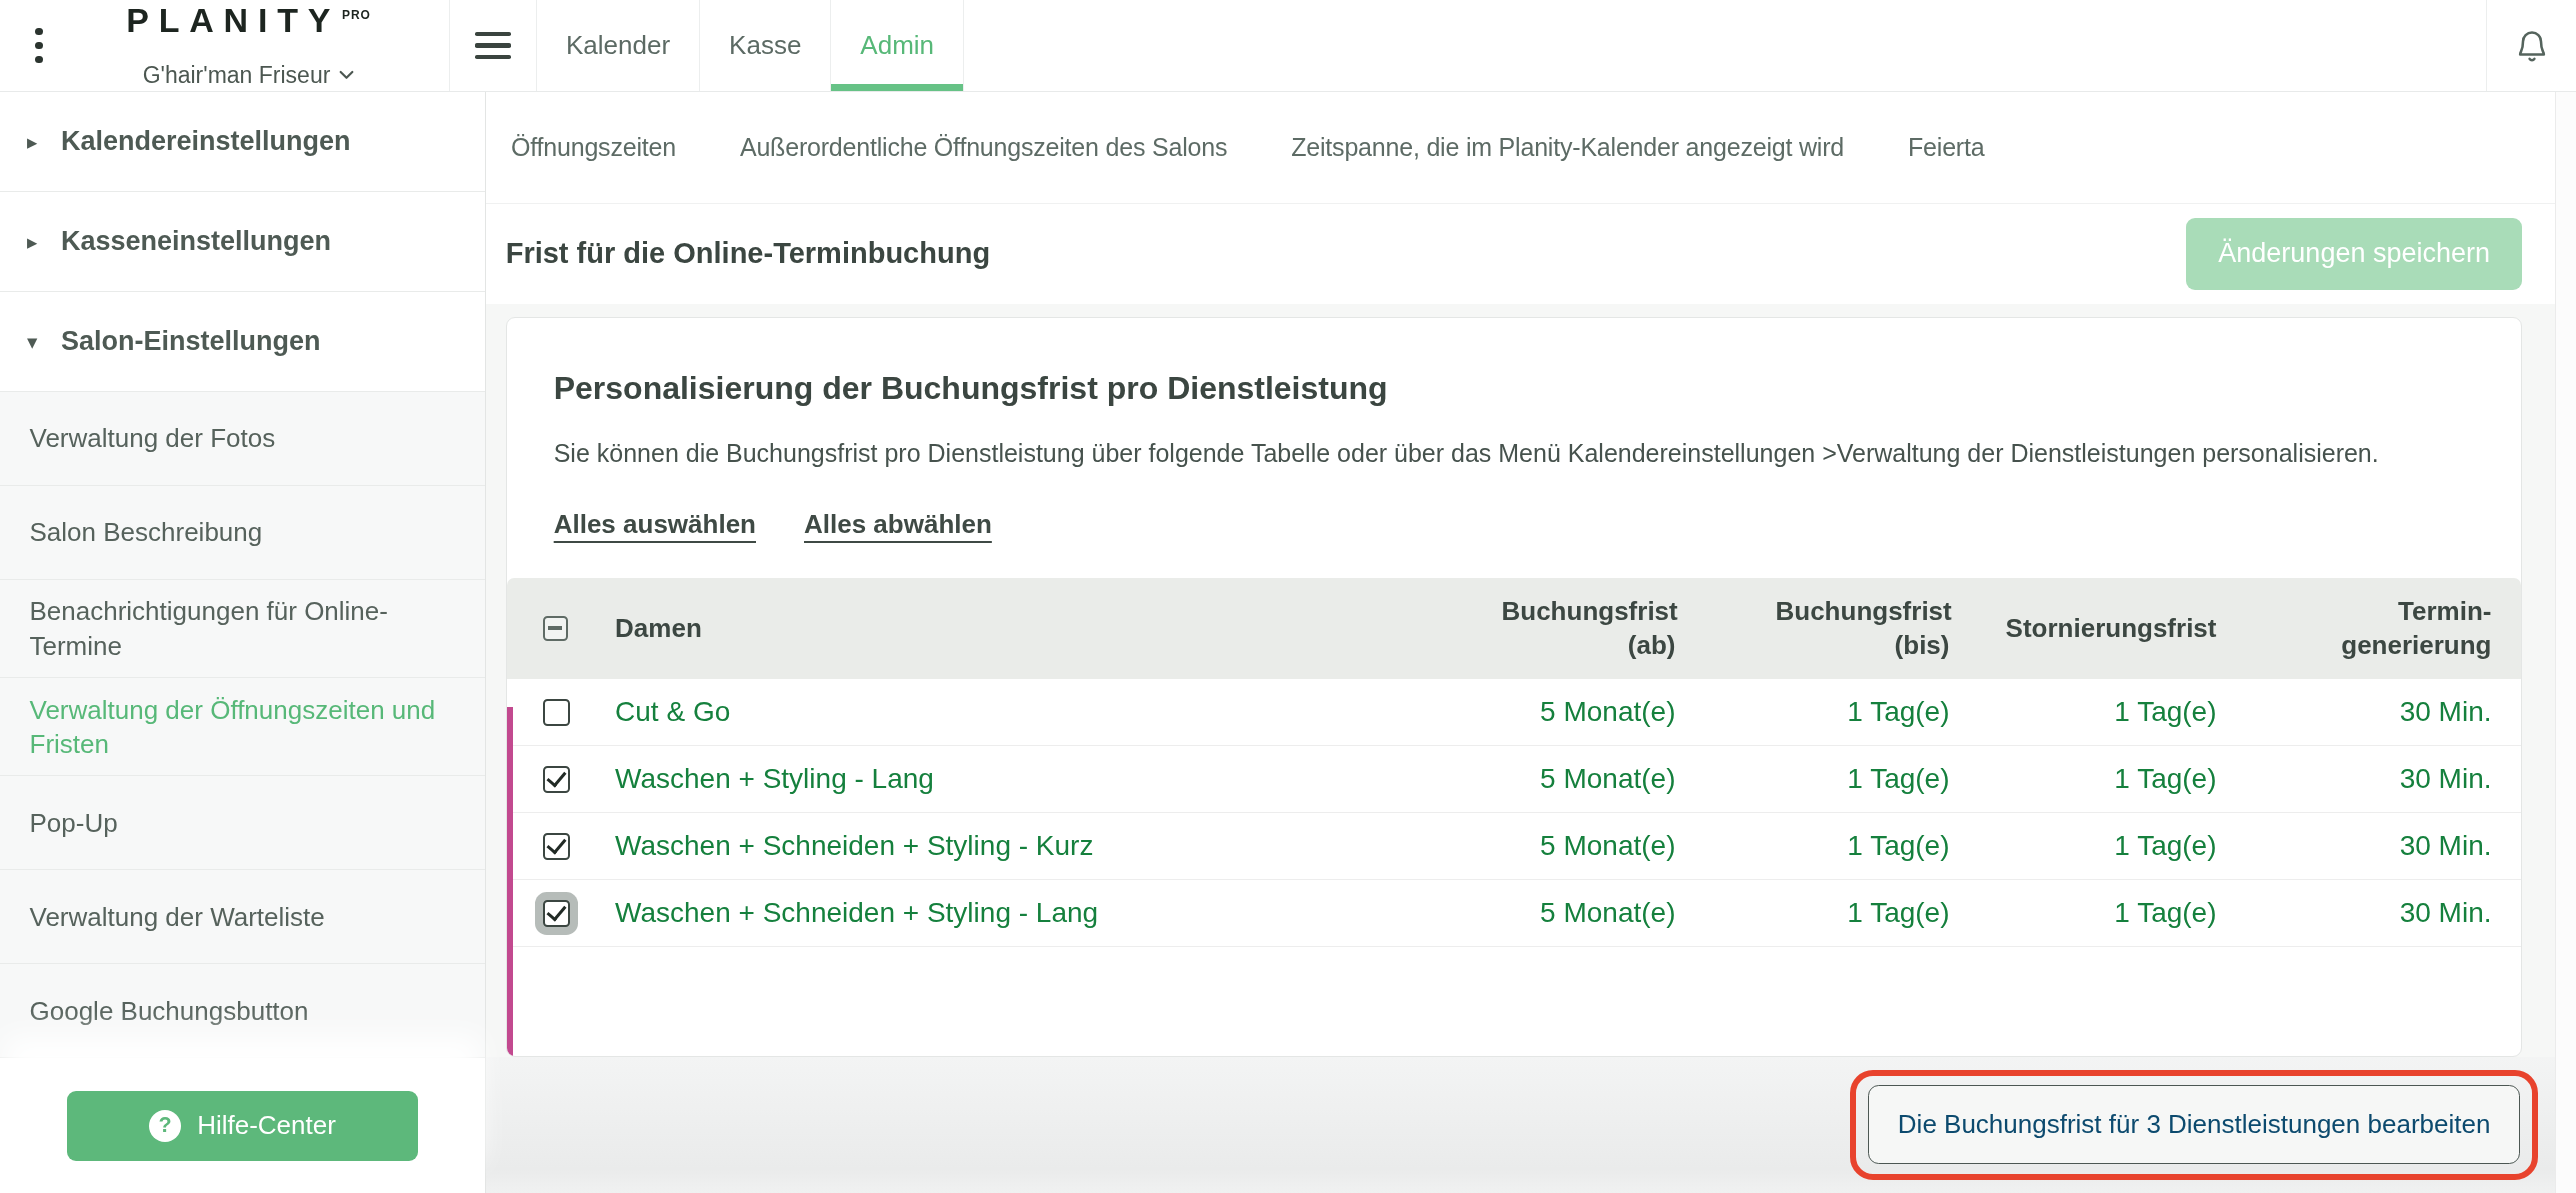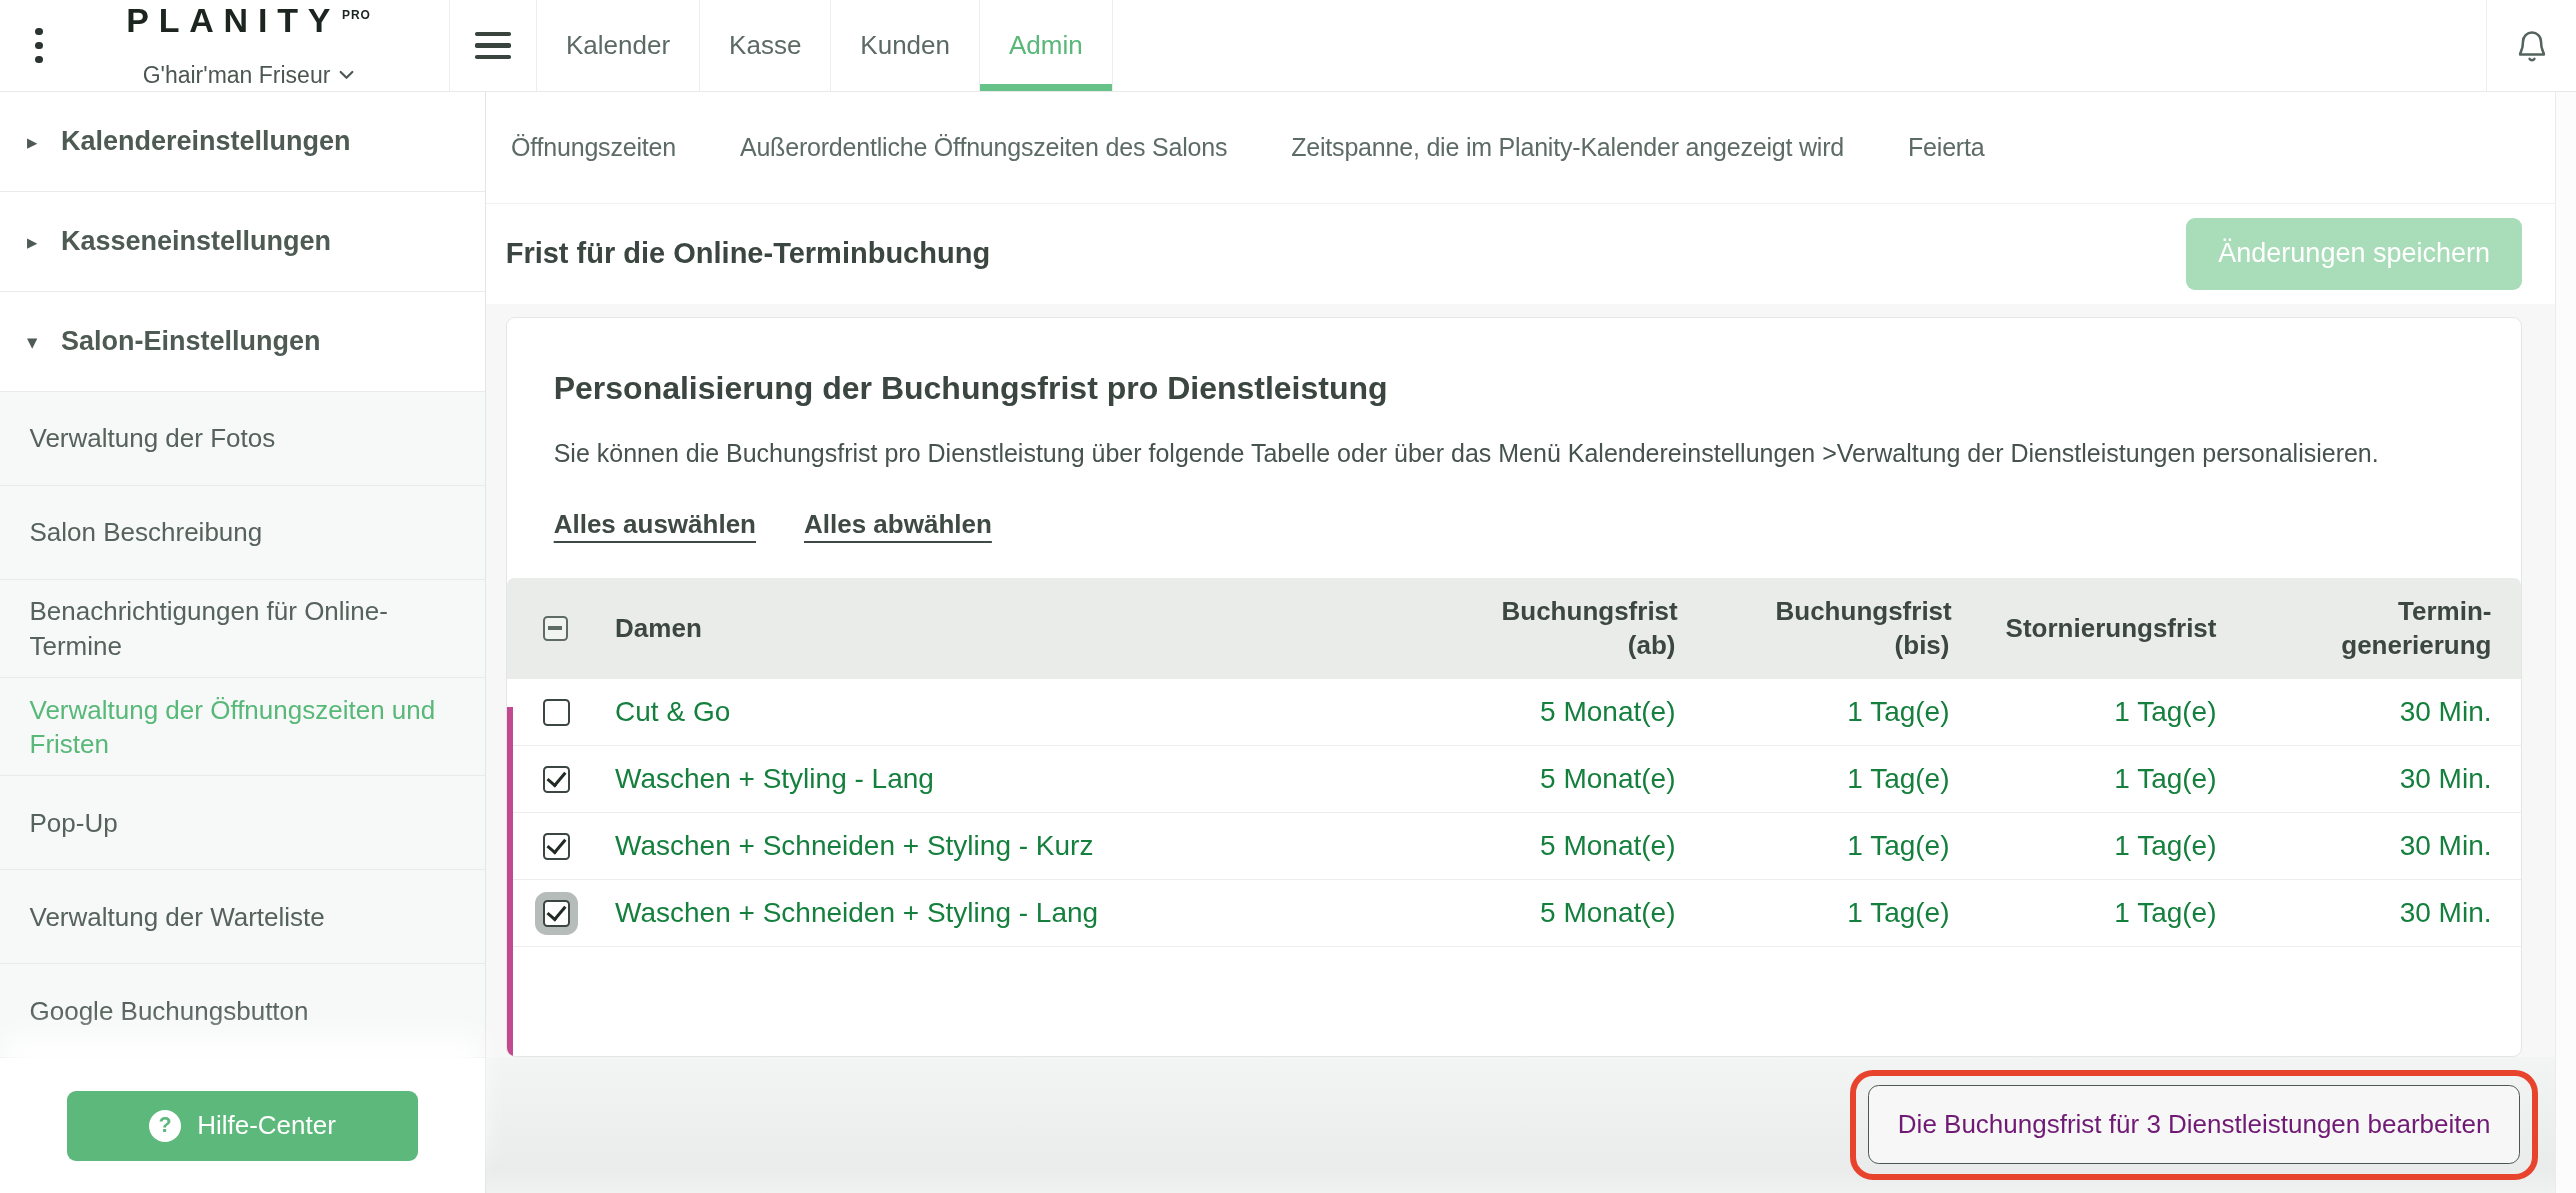--- a/index.html
+++ b/index.html
@@ -70,21 +70,21 @@
   .cb { width:27px; height:27px; border:2.7px solid #3b4641; border-radius:4.5px; background:#fff; position:relative; cursor:pointer; }
   .cb.checked::after { content:""; position:absolute; left:6.3px; top:0px; width:8px; height:15px; border-right:3.6px solid #212a25; border-bottom:3.6px solid #212a25; transform:rotate(40deg); }
   .cb.focused { box-shadow:0 0 0 8px #b6bcb9; }
   .cb-head { width:25px; height:25px; border:2.7px solid #5f6b65; border-radius:4.5px; background:#f2f4f2; position:relative; cursor:pointer; }
   .cb-head::after { content:""; position:absolute; left:3.6px; right:3.6px; top:8px; height:3.6px; background:#5f6b65; }
 
   .accent-bar { position:absolute; left:0; top:389px; bottom:0; width:6.3px; background:#c2498f; z-index:3; }
 
   .bottom-strip { height:136px; position:relative; background:linear-gradient(180deg,#f3f4f4 0%,#eaebeb 82%,#f0f1f1 100%); }
   .annotation { position:absolute; right:38px; top:12.5px; border:6.3px solid #e8432d; border-radius:23px; padding:9.8px 11.6px; }
-  .edit-btn { height:79px; padding:0 29px; border:1.8px solid #4c5753; border-radius:10.7px; background:#f6f7f6; font-size:26px; color:#701a75; font-family:inherit; cursor:pointer; white-space:nowrap; }
+  .edit-btn { height:79px; padding:0 29px; border:1.8px solid #4c5753; border-radius:10.7px; background:#f6f7f6; font-size:26px; color:#0c4a6e; font-family:inherit; cursor:pointer; white-space:nowrap; }
 </style>
 </head>
 <body>
 
 <header class="topbar">
   <div class="brand-area">
     <div class="kebab">
         <i></i>
         <i></i>
         <i></i>
@@ -100,21 +100,20 @@
     </div>
   </div>
   <div class="hamburger">
       <i></i>
       <i></i>
       <i></i>
     </div>
   <nav class="topnav">
     <div class="nav-item">Kalender</div>
     <div class="nav-item">Kasse</div>
-    <div class="nav-item">Kunden</div>
     <div class="nav-item active">Admin</div>
   </nav>
   <div class="top-right">
     <span class="bell">
       <svg width="36" height="36" viewBox="0 0 24 24" fill="none" stroke="#55645d" stroke-width="1.7" stroke-linecap="round" stroke-linejoin="round">
           <path d="M18 9a6 6 0 1 0-12 0c0 6.4-1.9 6.6-1.9 8.6h15.8C19.9 15.6 18 15.4 18 9z"></path>
           <path d="M10.4 20.6a1.9 1.9 0 0 0 3.2 0"></path>
         </svg>
     </span>
   </div>

